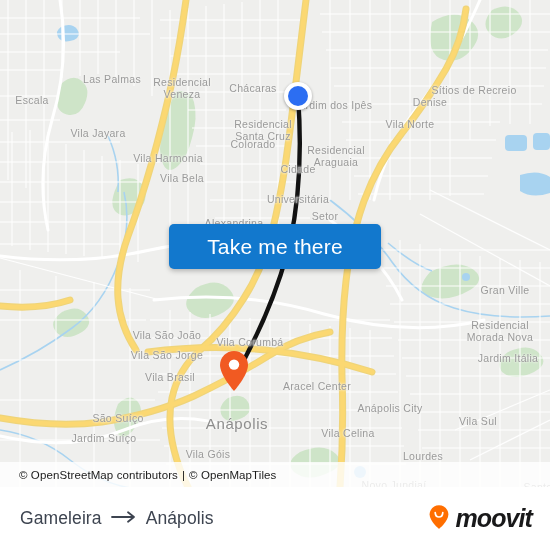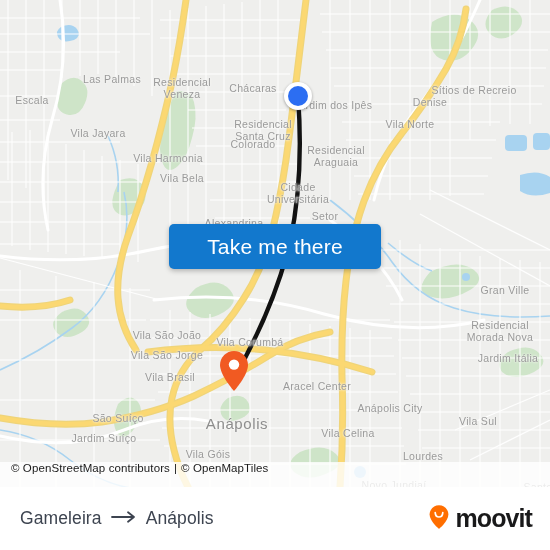--- a/index.html
+++ b/index.html
@@ -87,22 +87,22 @@
     padding: 11px;
   }
 
   
   #attribution {
     position: absolute;
     left: 0; top: 462px;
     width: 550px; height: 25px;
     background: rgba(255,255,255,0.80);
     display: flex;
-    align-items: flex-start;
-    padding-left: 11px;
+    align-items: center;
+    padding-left: 19px;
     box-sizing: border-box;
     font-size: 11.5px;
     color: #1a1a1a;
     letter-spacing: 0.1px;
   }
   .attrib-sep { margin: 0 4px; color: #1a1a1a; }
 
   
   #footer {
     position: absolute;
@@ -117,21 +117,21 @@
   }
   #route-summary {
     display: flex;
     align-items: flex-start;
     gap: 9px;
     font-size: 17.5px;
     color: #3d4450;
     letter-spacing: 0.1px;
   }
   #route-arrow-icon { display: block; }
-  #moovit-logo { display: flex; align-items: center; gap: 5px; }
+  #moovit-logo { display: flex; align-items: center; gap: 5px; font-style: italic; }
   #moovit-wordmark {
     font-size: 25px;
     color: #19191a;
     font-weight: bold;
     letter-spacing: -0.9px;
     line-height: 1;
   }
 </style>
 </head>
 <body>
@@ -379,21 +379,21 @@
         <div class="maplabel" style="left: 253px; top: 88px;">Chácaras</div>
         <div class="maplabel" style="left: 253px; top: 100px; margin-top: 44px;">Colorado</div>
         <div class="maplabel" style="left: 333px; top: 105px;">Jardim dos Ipês</div>
         <div class="maplabel" style="left: 263px; top: 124px;">Residencial</div>
         <div class="maplabel" style="left: 263px; top: 136px;">Santa Cruz</div>
         <div class="maplabel" style="left: 336px; top: 150px;">Residencial</div>
         <div class="maplabel" style="left: 336px; top: 162px;">Araguaia</div>
         <div class="maplabel" style="left: 430px; top: 90px; margin-left: 44px;">Sítios de Recreio</div>
         <div class="maplabel" style="left: 430px; top: 102px;">Denise</div>
         <div class="maplabel" style="left: 410px; top: 124px;">Vila Norte</div>
-        <div class="maplabel" style="left: 298px; top: 187px;">Cidade</div>
+        <div class="maplabel" style="left: 298px; top: 169px;">Cidade</div>
         <div class="maplabel" style="left: 298px; top: 199px;">Universitária</div>
         <div class="maplabel" style="left: 325px; top: 216px;">Setor</div>
         <div class="maplabel" style="left: 198px; top: 211px; margin-top: 48px;">Jardim</div>
         <div class="maplabel" style="left: 198px; top: 223px; margin-left: 36px;">Alexandrina</div>
         <div class="maplabel" style="left: 505px; top: 290px;">Gran Ville</div>
         <div class="maplabel" style="left: 500px; top: 325px;">Residencial</div>
         <div class="maplabel" style="left: 500px; top: 337px;">Morada Nova</div>
         <div class="maplabel" style="left: 508px; top: 358px;">Jardim Itália</div>
         <div class="maplabel" style="left: 167px; top: 335px;">Vila São João</div>
         <div class="maplabel" style="left: 167px; top: 355px;">Vila São Jorge</div>

